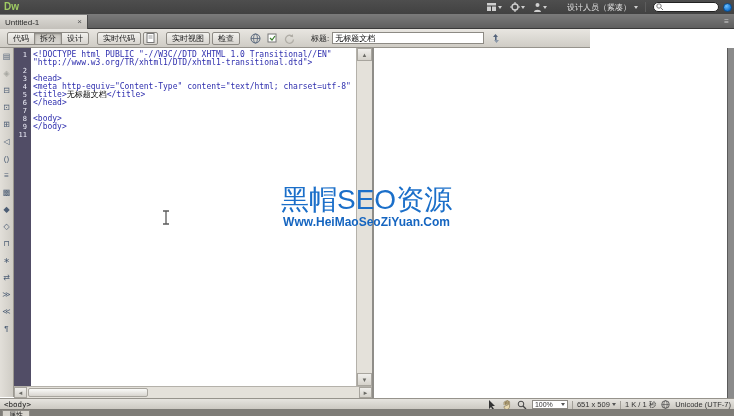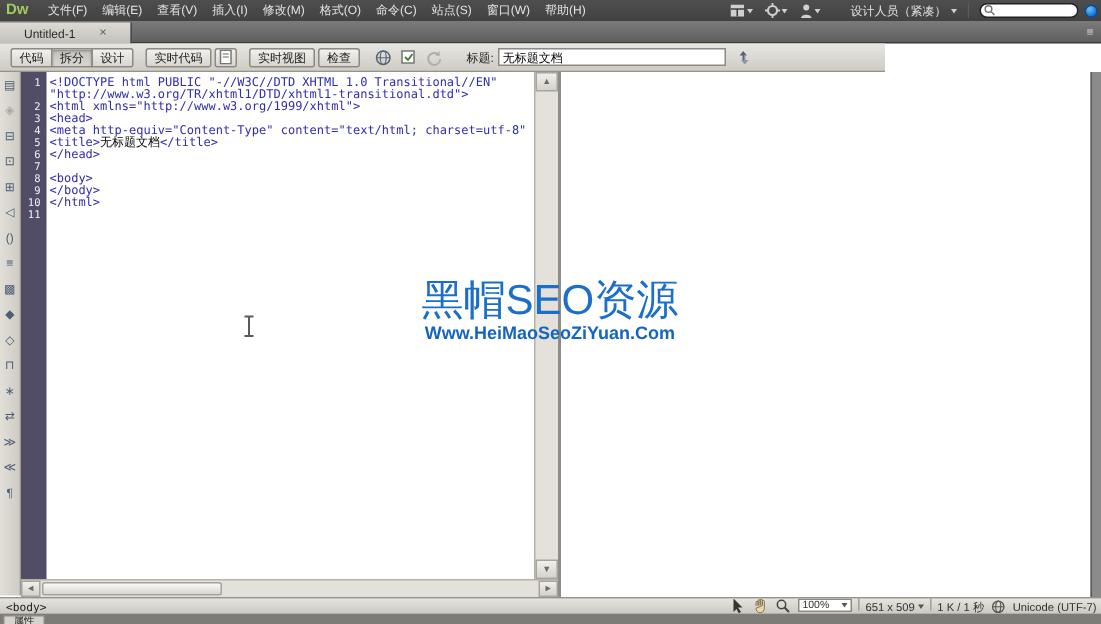--- a/index.html
+++ b/index.html
@@ -24,21 +24,21 @@
     display:flex;align-items:center;padding:0 2px;gap:2px;}
   .search-box input{border:none;outline:none;width:50px;font-size:7px;height:8px;padding:0;background:transparent;}
   .cs-live{width:9px;height:9px;border-radius:50%;
     background:radial-gradient(circle at 35% 30%,#6ec1ff,#1272d0 70%);border:1px solid #0b4c8c;}
 
   
   .tab-bar{position:absolute;left:0;top:14px;width:734px;height:15px;
     background:linear-gradient(#7b7b7b,#5f5f5f);border-bottom:1px solid #3a3a3a;}
   .doc-tab{position:absolute;left:0;top:1px;width:88px;height:14px;
     background:linear-gradient(#dddbd6,#c3c0ba);border-right:1px solid #4a4a4a;
-    display:flex;align-items:center;padding:0 16px;gap:6px;}
+    display:flex;align-items:center;padding:0 5px;gap:6px;}
   .doc-tab .t-label{font-size:8px;color:#2a2a2a;white-space:nowrap;flex:1;}
   .doc-tab .t-close{font-size:8px;color:#555;line-height:8px;cursor:default;}
   .tabbar-collapse{position:absolute;right:5px;top:2px;color:#cfcfcf;font-size:8px;line-height:11px;}
 
   
   .doc-toolbar{position:absolute;left:0;top:29px;width:590px;height:19px;
     background:linear-gradient(#e8e6e1,#cfccc5);border-bottom:1px solid #96938c;
     display:flex;align-items:center;padding-left:7px;}
   .btn{height:13px;font-size:8px;line-height:11px;color:#222;padding:0 5px;
     background:linear-gradient(#f2f1ee,#d8d5cf);border:1px solid #8d8a84;border-radius:2px;
@@ -94,52 +94,40 @@
   .wm-title{font-size:28px;line-height:30px;color:#1b6fc9;font-weight:500;white-space:nowrap;}
   .wm-url{font-size:12px;line-height:14px;color:#1565c0;font-weight:bold;white-space:nowrap;}
 
   .ibeam{position:absolute;left:148px;top:162px;z-index:4;}
 
   
   .status-bar{position:absolute;left:0;top:398px;width:734px;height:11px;
     background:linear-gradient(#e6e4df,#ccc9c2);border-top:1px solid #96938c;
     display:flex;align-items:center;font-size:7.5px;color:#333;}
   .tag-selector{margin-left:4px;font-family:"DejaVu Sans Mono",monospace;font-size:7.5px;color:#222;}
-  .sb-right{position:absolute;right:3px;top:0;height:11px;display:flex;gap:4px;}
+  .sb-right{position:absolute;right:3px;top:0;height:11px;display:flex;align-items:center;gap:4px;}
   .sb-tool{width:11px;height:10px;display:flex;align-items:center;justify-content:center;}
   .zoom-box{width:36px;height:9px;background:#fff;border:1px solid #8d8a84;font-size:7px;
     display:flex;align-items:center;padding:0 2px;justify-content:space-between;}
   .caret-d{width:0;height:0;border-left:2.5px solid transparent;border-right:2.5px solid transparent;border-top:3px solid #555;}
   .sb-seg{display:flex;align-items:center;gap:2px;white-space:nowrap;}
   .sb-sep{width:1px;height:8px;background:#a29f98;}
 
   
   .props-strip{position:absolute;left:0;top:409px;width:734px;height:7px;background:#7e7c77;}
   .props-tab{position:absolute;left:2px;top:1px;width:28px;height:7px;background:#d6d3cc;
     border:1px solid #8d8a84;border-bottom:none;font-size:7px;line-height:8px;text-align:center;color:#222;overflow:hidden;}
 </style>
 </head>
 <body>
 
 <div class="screen">
 
   <div class="app-bar">
     <span class="logo">Dw</span>
-    <div class="menus" id="menus">
-        <span class="menu-item">文件(F)</span>
-        <span class="menu-item">编辑(E)</span>
-        <span class="menu-item">查看(V)</span>
-        <span class="menu-item">插入(I)</span>
-        <span class="menu-item">修改(M)</span>
-        <span class="menu-item">格式(O)</span>
-        <span class="menu-item">命令(C)</span>
-        <span class="menu-item">站点(S)</span>
-        <span class="menu-item">窗口(W)</span>
-        <span class="menu-item">帮助(H)</span>
-      </div>
     <div class="appbar-right">
       <span class="ab-icon">
         <svg width="10" height="9">
           <rect x="0" y="0" width="9" height="8" fill="#cfcfcf"></rect>
           <line x1="0" y1="3" x2="9" y2="3" stroke="#3c3c3c"></line>
           <line x1="4.5" y1="3" x2="4.5" y2="8" stroke="#3c3c3c"></line>
         </svg>
           <span class="caret"></span>
       </span>
       <span class="ab-icon">
@@ -249,21 +237,20 @@
         <div class="code-row">
           <span class="lnum">1</span>
           <span class="lcode"><span class="c-tag">&lt;!DOCTYPE html PUBLIC "-//W3C//DTD XHTML 1.0 Transitional//EN"</span></span>
         </div>
         <div class="code-row">
           <span class="lnum"></span>
           <span class="lcode"><span class="c-tag">"http://www.w3.org/TR/xhtml1/DTD/xhtml1-transitional.dtd"&gt;</span></span>
         </div>
         <div class="code-row">
           <span class="lnum">2</span>
-          <span class="lcode"><span class="c-tag">&lt;html xmlns="http://www.w3.org/1999/xhtml"&gt;</span></span>
         </div>
         <div class="code-row">
           <span class="lnum">3</span>
           <span class="lcode"><span class="c-tag">&lt;head&gt;</span></span>
         </div>
         <div class="code-row">
           <span class="lnum">4</span>
           <span class="lcode"><span class="c-tag">&lt;meta http-equiv="Content-Type" content="text/html; charset=utf-8" /&gt;</span></span>
         </div>
         <div class="code-row">
@@ -278,24 +265,20 @@
           <span class="lnum">7</span>
           <span class="lcode"></span>
         </div>
         <div class="code-row">
           <span class="lnum">8</span>
           <span class="lcode"><span class="c-tag">&lt;body&gt;</span></span>
         </div>
         <div class="code-row">
           <span class="lnum">9</span>
           <span class="lcode"><span class="c-tag">&lt;/body&gt;</span></span>
-        </div>
-        <div class="code-row">
-          <span class="lnum">10</span>
-          <span class="lcode"><span class="c-tag">&lt;/html&gt;</span></span>
         </div>
         <div class="code-row">
           <span class="lnum">11</span>
           <span class="lcode"></span>
         </div>
       </div>
     <svg class="ibeam" width="8" height="15" viewBox="0 0 8 15">
       <path d="M1 1h6M4 1v13M1 14h6" fill="none" stroke="#5a5a5a" stroke-width="1.3"></path>
     </svg>
   </div>

